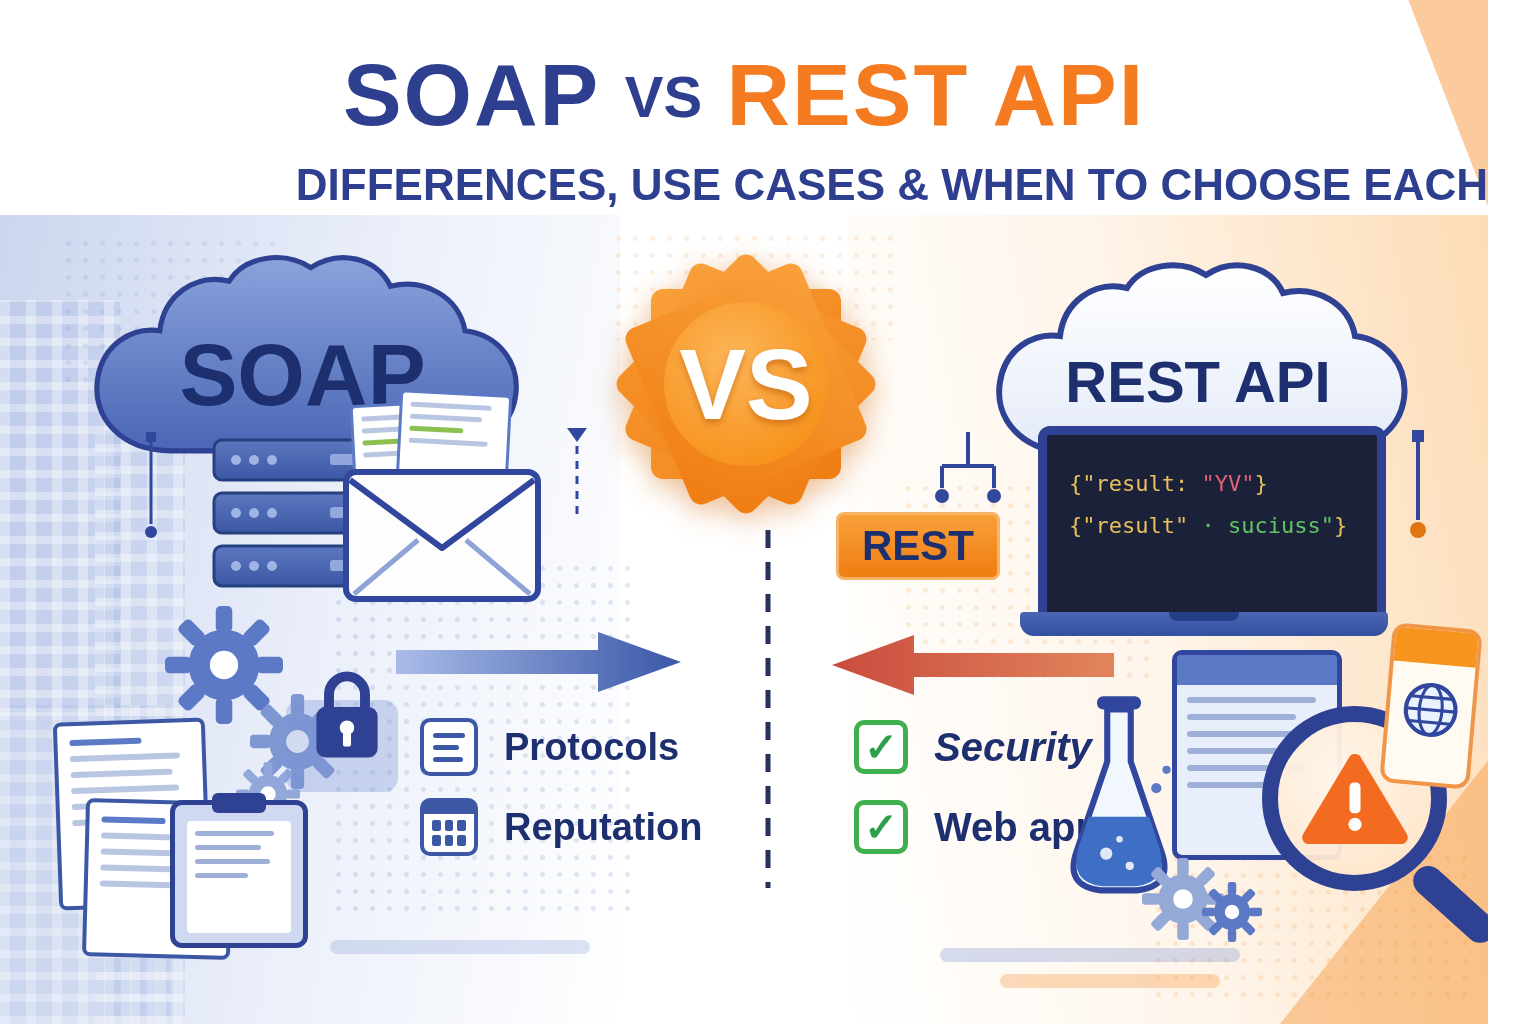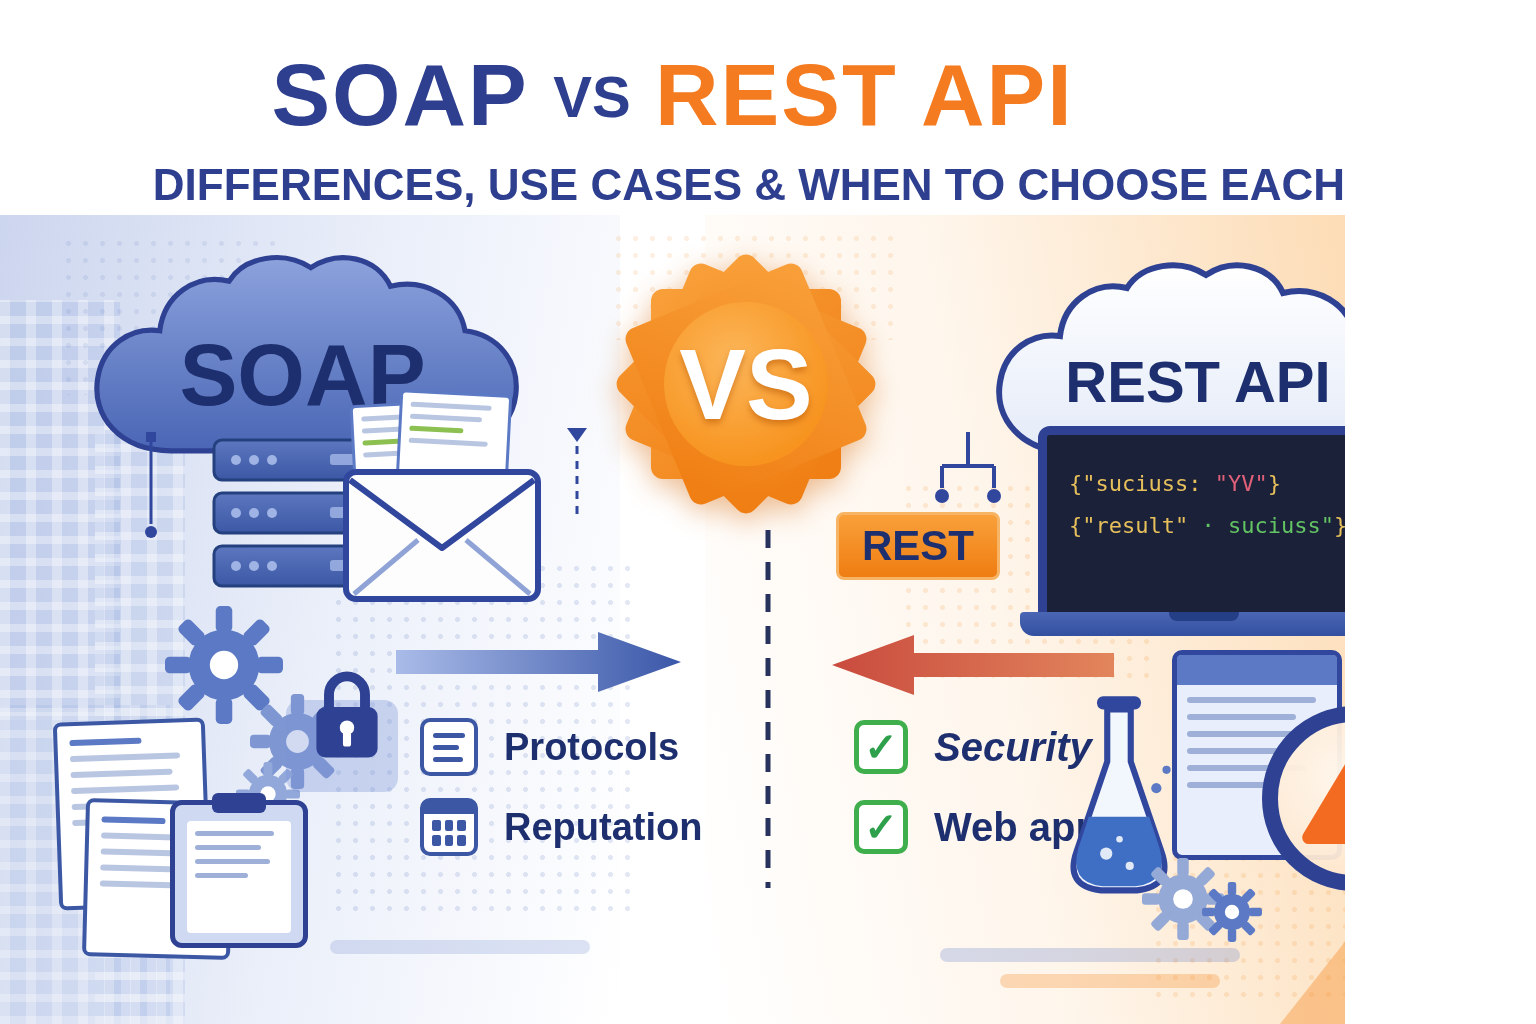--- a/index.html
+++ b/index.html
@@ -1,16 +1,16 @@
 <!DOCTYPE html>
 <html><head>
 <meta charset="utf-8">
 <style>
   html,body{margin:0;padding:0;background:#ffffff;}
-  .canvas{position:relative;width:1345px;height:1024px;background:#ffffff;overflow:hidden;
+  .canvas{position:relative;width:1488px;height:1024px;background:#ffffff;overflow:hidden;
           font-family:"Liberation Sans",sans-serif;}
   .abs{position:absolute;}
 
   
   .bg-left{left:-40px;top:215px;width:660px;height:810px;
     background:linear-gradient(100deg,rgba(96,126,202,.34) 0%,rgba(142,168,224,.18) 55%,rgba(142,168,224,0) 100%);}
   .bg-right{right:-40px;top:215px;width:680px;height:810px;
     background:linear-gradient(260deg,rgba(247,148,29,.35) 0%,rgba(250,190,120,.15) 55%,rgba(250,190,120,0) 100%);}
   .building{background:rgba(110,140,210,.16);
     background-image:repeating-linear-gradient(0deg,rgba(255,255,255,.35) 0 8px,transparent 8px 22px),
@@ -337,21 +337,21 @@
     <circle cx="20" cy="100" r="8" fill="#e07612"></circle>
   </svg>
 
   <div class="abs badge badge-json" style="left:836px;top:512px;width:158px;height:62px;">
     <span>REST</span>
   </div>
 
   <div class="abs" style="left:1020px;top:426px;width:368px;height:212px;">
     <div class="abs lap-screen">
       <div class="abs code" style="left:22px;top:28px;">
-        <div class="code-line"><span class="cy">{"</span><span class="cy">suciuss: </span><span class="cr">"YV"</span><span class="cy">}</span></div>
+        <div class="code-line"><span class="cy">{"</span><span class="cy">result: </span><span class="cr">"YV"</span><span class="cy">}</span></div>
         <div class="code-line"><span class="cy">{"</span><span class="cy">result" </span><span class="cg">· suciuss"</span><span class="cy">}</span></div>
       </div>
     </div>
     <div class="abs lap-base"></div>
     <div class="abs lap-notch"></div>
   </div>
 
   <svg class="abs" style="left:830px;top:630px;width:284px;height:70px;" viewBox="0 0 284 70">
     <defs>
       <linearGradient id="arrRed" x1="0" y1="0" x2="1" y2="0">

